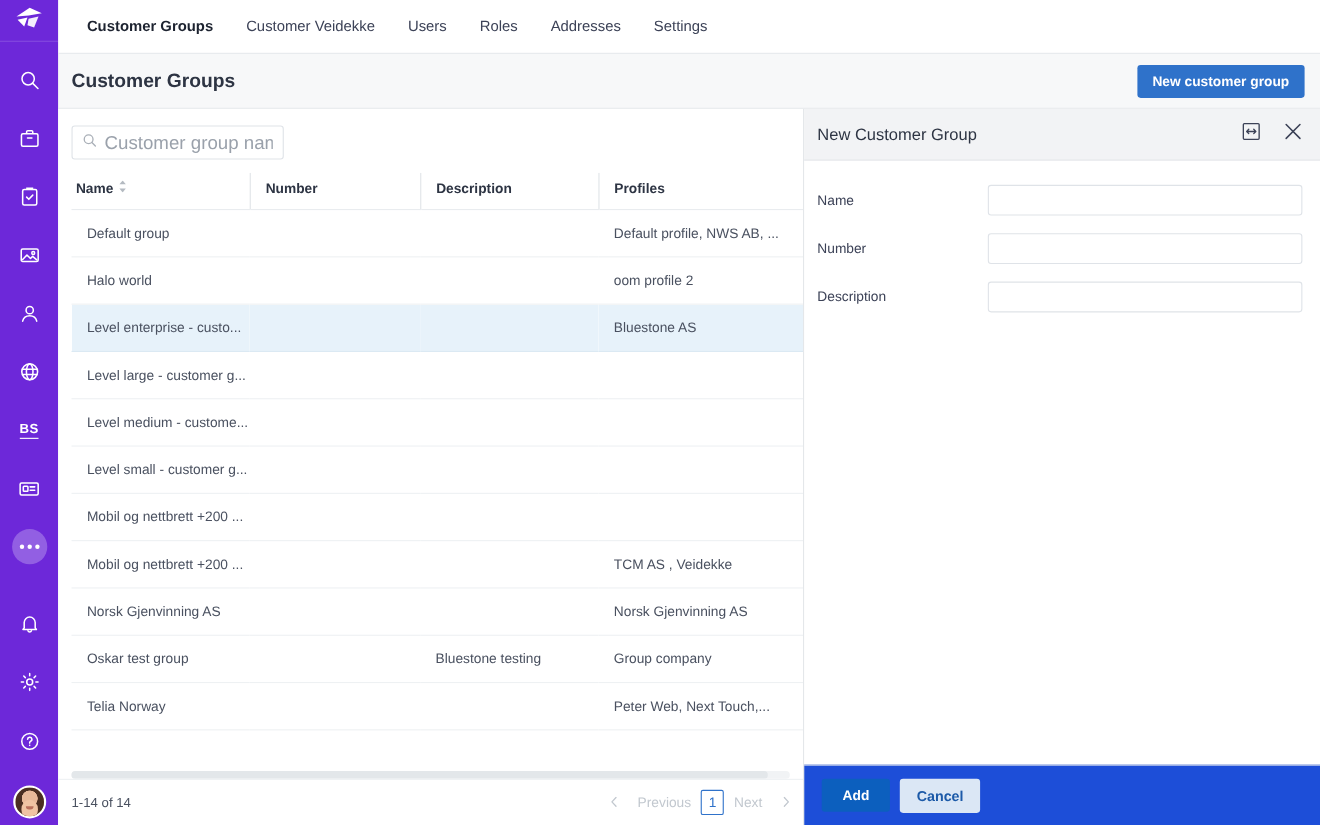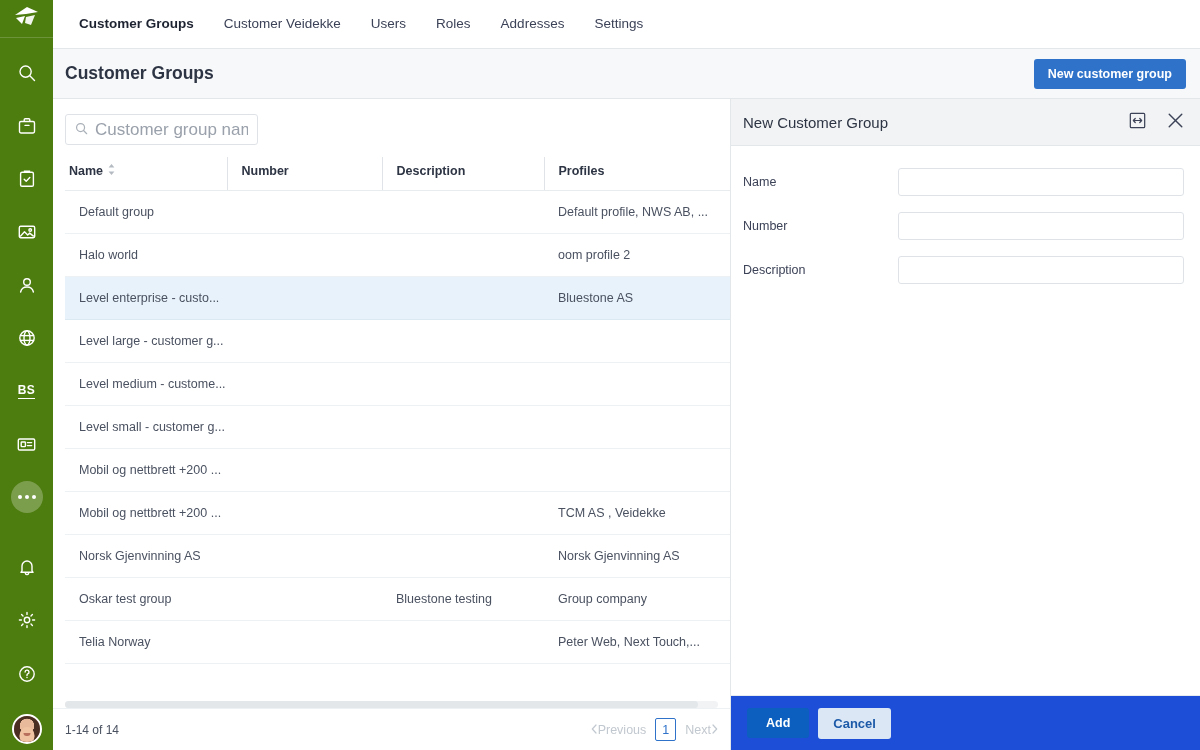--- a/index.html
+++ b/index.html
@@ -7,21 +7,21 @@
     width: 1200px; height: 750px;
     font-family: "Liberation Sans", sans-serif;
     background: #ffffff;
     overflow: hidden;
   }
   #app { position: relative; width: 1200px; height: 750px; display: flex; }
 
   
   .sidebar {
     width: 53px; height: 750px;
-    background: #4d7c0f;
+    background: #6d28d9;
     display: flex; flex-direction: column; align-items: center;
     flex: 0 0 53px;
     gap: 17px;
   }
   .logo-cell {
     width: 53px; height: 49px;
     display: flex; align-items: center; justify-content: center;
     border-bottom: 1px solid rgba(255,255,255,0.18);
   }
   .side-icon {
@@ -131,21 +131,21 @@
     flex: 0 0 7px;
   }
   .hscroll .thumb { width: 97%; height: 7px; border-radius: 4px; background: #e3e7ea; }
 
   .pagination {
     flex: 0 0 42px; height: 42px; border-top: 1px solid #eef1f3;
     display: flex; align-items: center; justify-content: space-between;
     padding: 0 12px; font-size: 12px; color: #4a5160; background: #fff;
   }
   .pager { display: flex; align-items: center; gap: 9px; color: #c2c8cf; }
-  .pager .lnk { display: flex; align-items: center; gap: 1px; font-size: 12.5px; }
+  .pager .lnk { display: flex; align-items: center; gap: 19px; font-size: 12.5px; }
   .page-num {
     width: 21px; height: 23px; border: 1px solid #2f72ca; border-radius: 2px;
     color: #2f72ca; font-size: 12.5px;
     display: flex; align-items: center; justify-content: center;
   }
 
   
   .drawer {
     flex: 0 0 469px; width: 469px; background: #fff;
     display: flex; flex-direction: column; min-height: 0;

